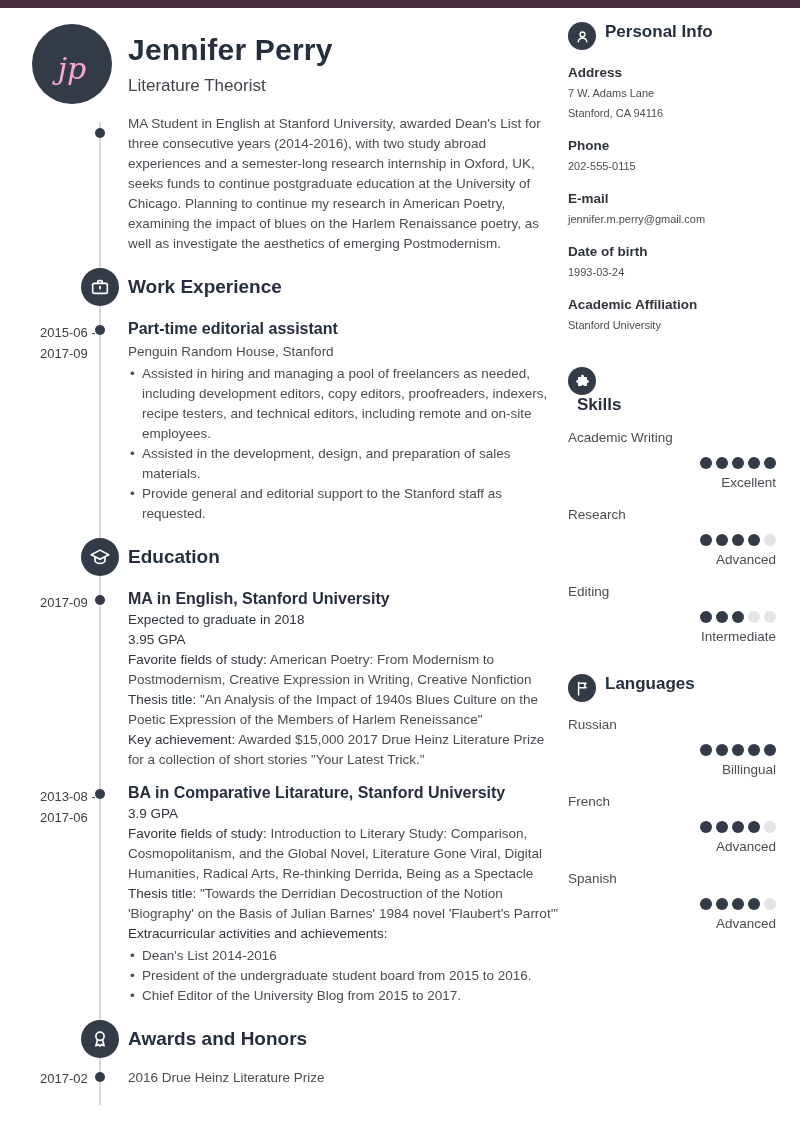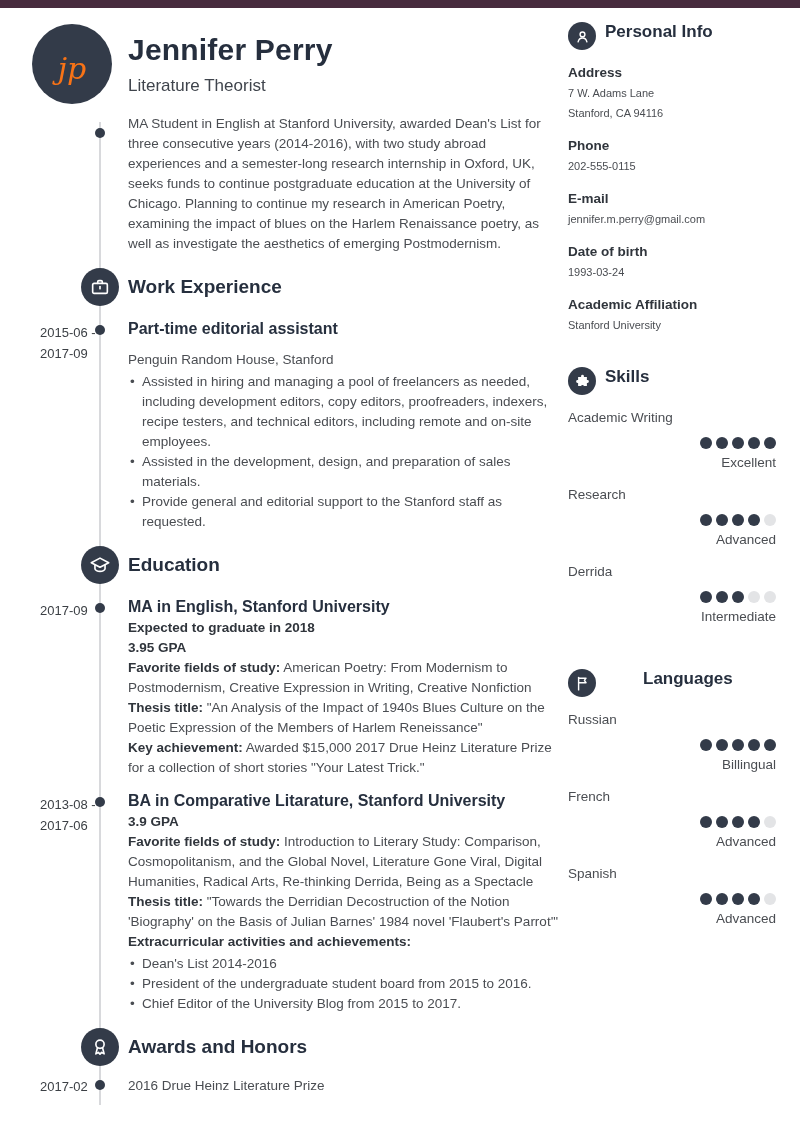--- a/index.html
+++ b/index.html
@@ -19,56 +19,56 @@
   }
   .topbar{height:8px;width:100%;background:var(--topbar);}
   .timeline-rail{position:absolute;left:99px;top:122px;width:2px;height:983px;background:var(--rail);z-index:0;}
   .content{display:flex;padding:0 24px;position:relative;z-index:1;}
   .main{width:535px;}
   .sidebar{width:208px;margin-left:9px;padding-top:14px;}
 
   
   .header{margin-top:16px;display:flex;align-items:center;padding-left:8px;}
   .avatar{width:80px;height:80px;border-radius:50%;background:var(--accent);display:flex;align-items:center;justify-content:center;flex:0 0 80px;}
-  .avatar span{color:#f97316;font-family:"DejaVu Serif", serif;font-style:italic;font-size:30px;padding-top:8px;}
+  .avatar span{color:#f9a8d4;font-family:"DejaVu Serif", serif;font-style:italic;font-size:30px;padding-top:8px;}
   .name-block{margin-left:16px;}
   .name{font-size:30px;font-weight:bold;color:var(--dark-text);letter-spacing:.2px;}
   .job-title{font-size:17px;color:#3f444c;margin-top:9px;}
 
   
   .section-header{display:flex;align-items:center;margin-top:14px;}
   .section-icon{width:38px;height:38px;border-radius:50%;background:var(--accent);display:flex;align-items:center;justify-content:center;margin-left:57px;flex:0 0 38px;}
   .section-title{margin-left:9px;font-size:19px;font-weight:bold;color:var(--dark-text);}
   .ro-text{margin:10px 0 0 104px;font-size:13.5px;line-height:20px;color:var(--body-text);}
 
   .entry{position:relative;padding-left:104px;margin-top:12px;}
   .entry-date{position:absolute;left:16px;top:4px;width:78px;font-size:13px;line-height:21px;color:#3c4045;}
   .timeline-dot{position:absolute;left:71px;top:7px;width:10px;height:10px;border-radius:50%;background:var(--accent);}
   .entry-title{font-size:16px;font-weight:bold;color:var(--dark-text);line-height:22px;}
-  .entry-subtitle{font-size:13.5px;color:var(--body-text);line-height:20px;margin-top:10px;}
+  .entry-subtitle{font-size:13.5px;color:var(--body-text);line-height:20px;margin-top:2px;}
   .detail{font-size:13.5px;color:var(--body-text);line-height:20px;}
-  .detail .lbl{font-weight:bold;color:var(--label-text);}
+  .detail .lbl{font-weight:normal;color:var(--label-text);}
   .bullets{list-style:none;margin-top:2px;}
   .bullets li{font-size:13.5px;color:var(--body-text);line-height:20px;padding-left:14px;position:relative;}
   .bullets li::before{content:"\2022";position:absolute;left:2px;color:var(--body-text);}
 
   .award-row{position:relative;padding-left:104px;margin-top:8px;}
   .award-row .entry-date{top:0;}
   .award-row .timeline-dot{top:4px;}
   .award-title{font-size:13.5px;color:var(--body-text);line-height:20px;}
 
   
   .side-header{display:flex;}
   .side-icon{width:28px;height:28px;border-radius:50%;background:var(--accent);display:flex;align-items:center;justify-content:center;flex:0 0 28px;}
   .side-title{margin-left:9px;font-size:17px;font-weight:bold;color:var(--dark-text);}
   .pi-field{margin-top:13px;}
   .pi-label{font-size:13.5px;font-weight:bold;color:var(--label-text);line-height:20px;}
   .pi-value{font-size:11px;color:var(--body-text);line-height:20px;}
-  .skills-header{margin-top:32px;}
-  .langs-header{margin-top:43px;gap:38px;}
+  .skills-header{margin-top:32px;flex-direction:column;}
+  .langs-header{margin-top:28px;}
   .rate-item{margin-top:13px;}
   .rate-name{font-size:13.5px;color:var(--body-text);line-height:20px;}
   .dots{display:flex;justify-content:flex-end;gap:4px;margin-top:9px;}
   .dot{width:12px;height:12px;border-radius:50%;background:var(--dot-empty);}
   .dot.filled{background:var(--accent);}
   .rate-level{text-align:right;font-size:13.5px;color:var(--body-text);margin-top:5px;line-height:18px;}
   svg{display:block;}
 </style>
 </head>
 <body>
@@ -239,21 +239,21 @@
         <div class="dots">
             <span class="dot filled"></span>
             <span class="dot filled"></span>
             <span class="dot filled"></span>
             <span class="dot filled"></span>
             <span class="dot"></span>
           </div>
         <div class="rate-level">Advanced</div>
       </div>
       <div class="rate-item">
-        <div class="rate-name">Derrida</div>
+        <div class="rate-name">Editing</div>
         <div class="dots">
             <span class="dot filled"></span>
             <span class="dot filled"></span>
             <span class="dot filled"></span>
             <span class="dot"></span>
             <span class="dot"></span>
           </div>
         <div class="rate-level">Intermediate</div>
       </div>
 

